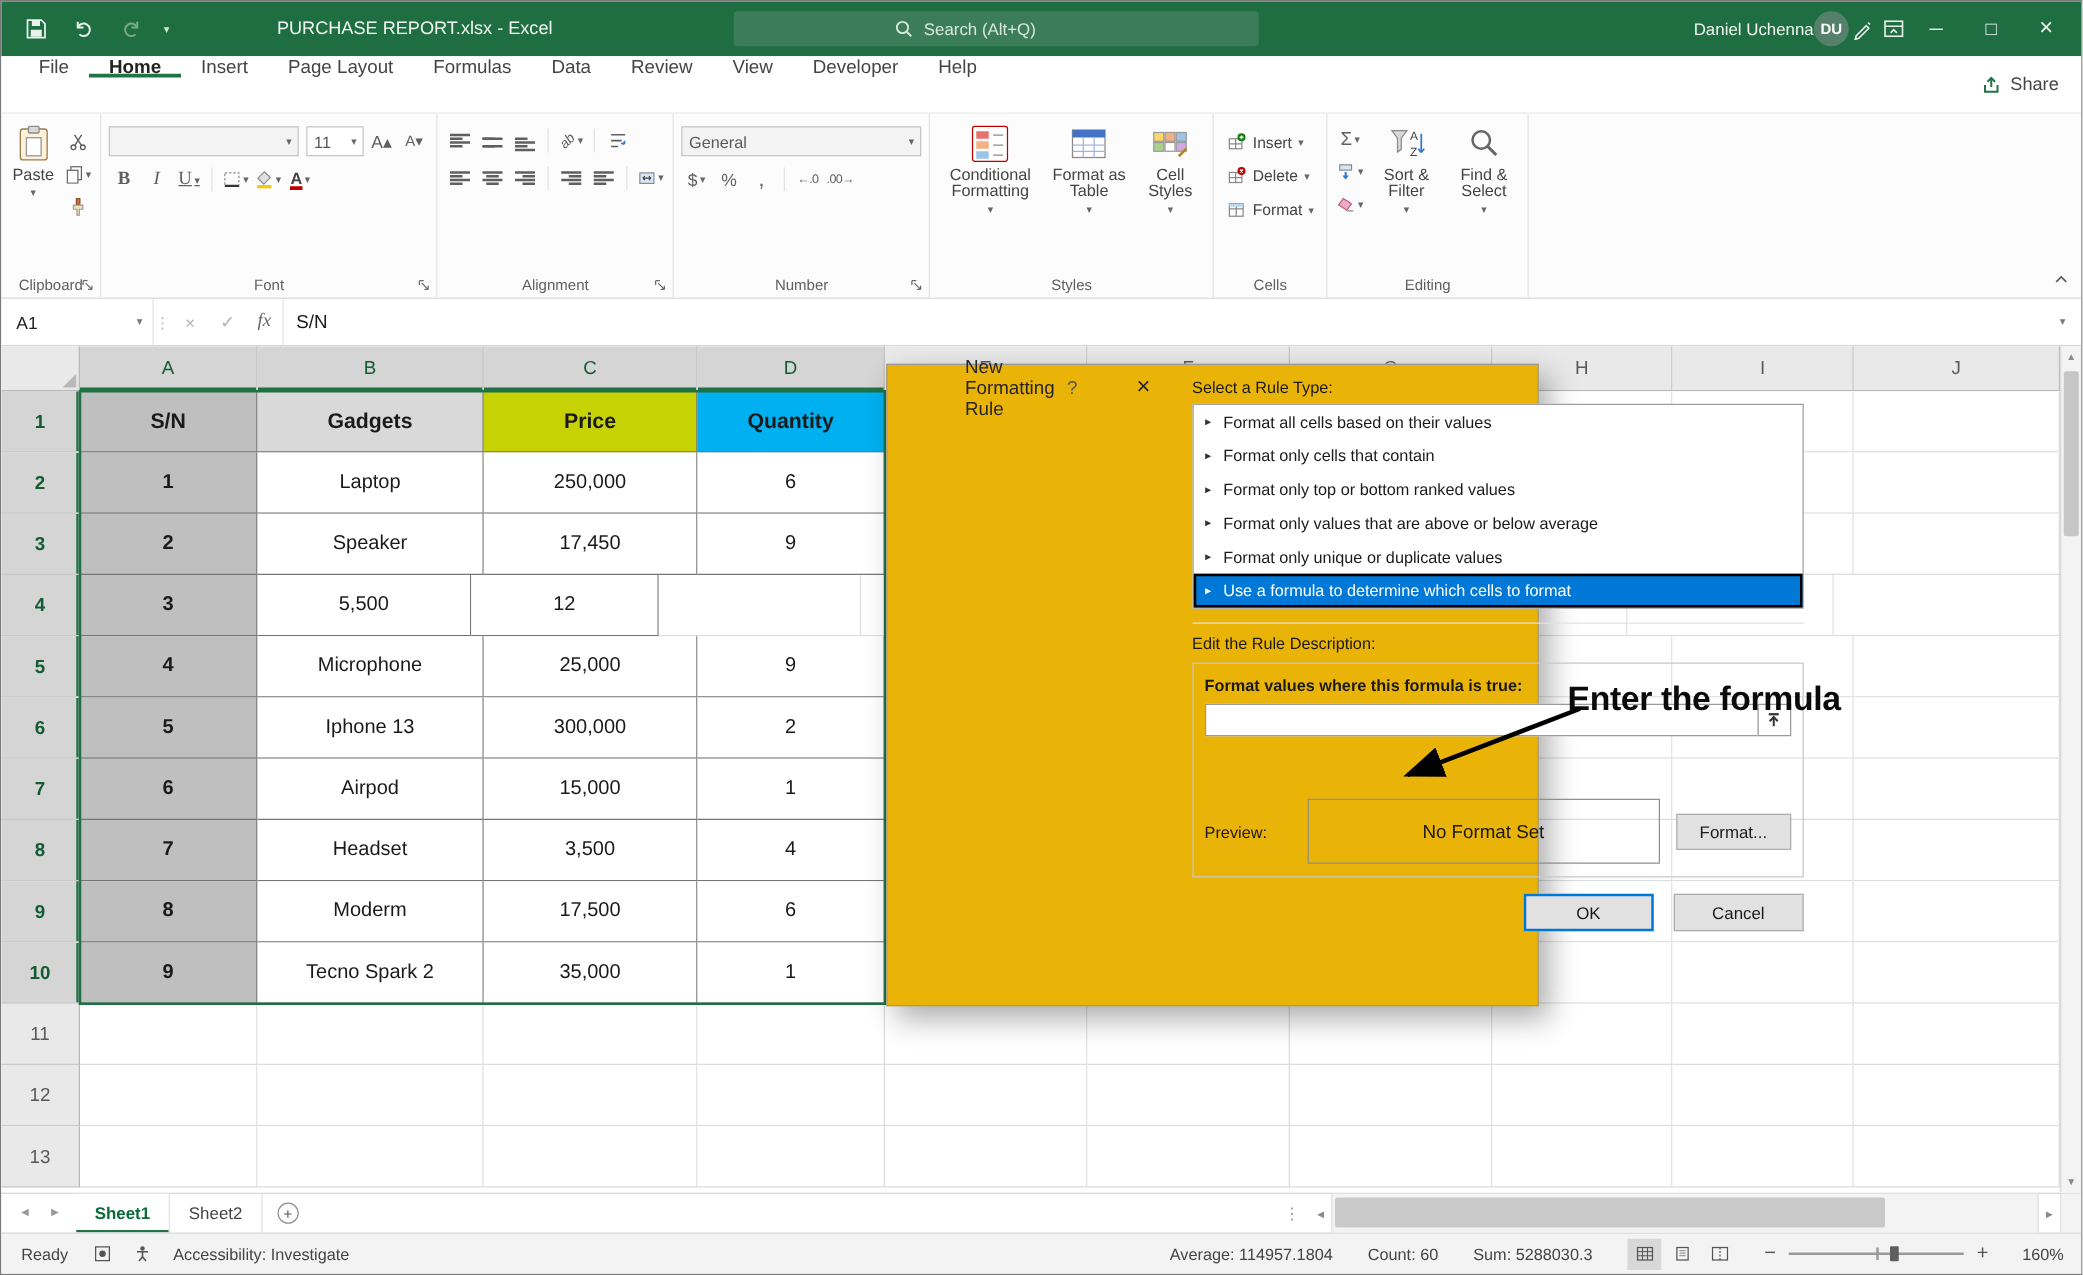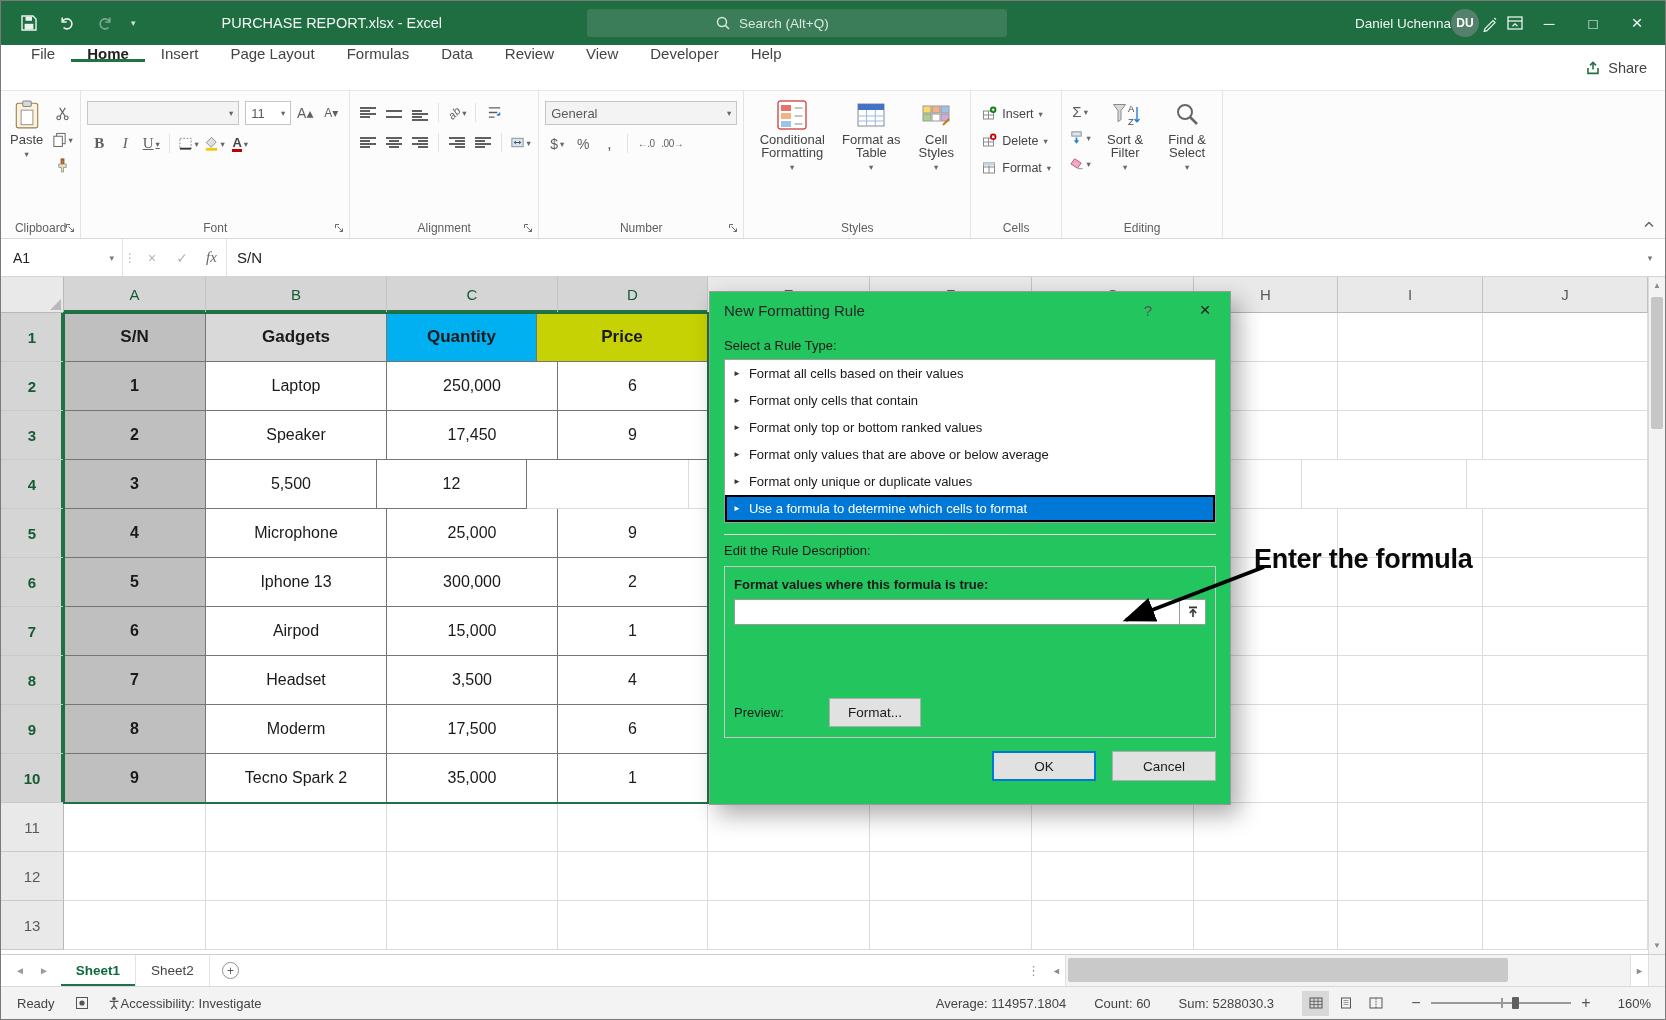--- a/index.html
+++ b/index.html
@@ -107,34 +107,34 @@
   .hscroll { display:flex; align-items:center; width:600px; }
   .harrow { width:17px; height:100%; display:flex; align-items:center; justify-content:center; color:#8a8a8a; font-size:9px; cursor:pointer; }
   .htrack { flex:1; height:100%; background:#f3f3f3; border-left:1px solid #e0e0e0; border-right:1px solid #e0e0e0; position:relative; }
   .hthumb { position:absolute; left:2px; top:3px; height:24px; width:78%; background:#c9c9c9; border-radius:2px; }
   .tabcorner { width:17px; border-left:1px solid #e0e0e0; background:#f3f3f3; }
 
   
   .statusbar { height:33px; background:#f3f3f3; border-top:1px solid #d9d9d9; display:flex; align-items:center; font-size:13px; color:#444; flex:none; }
   .sb-ready { margin-left:16px; }
   .sb-icon { margin-left:20px; display:flex; align-items:center; cursor:pointer; }
-  .sb-acc { margin-left:18px; display:flex; align-items:center; gap:0; cursor:pointer; }
+  .sb-acc { margin-left:18px; display:flex; align-items:center; gap:18px; cursor:pointer; }
   .sb-right { margin-left:auto; display:flex; align-items:center; gap:0; padding-right:14px; }
   .sb-stat { margin-right:28px; cursor:pointer; }
   .viewbtn { width:27px; height:25px; display:flex; align-items:center; justify-content:center; cursor:pointer; margin-right:3px; }
   .viewbtn.active { background:#d8d8d8; }
   .zoomout,.zoomin { width:22px; text-align:center; font-size:16px; color:#555; cursor:pointer; }
   .zoomslider { width:140px; height:14px; position:relative; margin:0 4px; cursor:pointer; }
   .ztrack { position:absolute; left:0; right:0; top:6px; height:2px; background:#9a9a9a; }
   .znotch { position:absolute; left:50%; top:2px; width:2px; height:10px; background:#9a9a9a; }
   .zthumb { position:absolute; left:58%; top:1px; width:7px; height:12px; background:#5f5f5f; border-radius:1px; }
   .zoomlevel { margin-left:12px; width:42px; text-align:right; cursor:pointer; }
 
   
-  .dialog { position:absolute; left:708px; top:290px; width:522px; height:514px; background:#22c55e; border:1px solid #9a9a9a; box-shadow:8px 10px 22px rgba(0,0,0,.32); z-index:40; display:flex; flex-direction:column; }
+  .dialog { position:absolute; left:708px; top:290px; width:522px; height:514px; background:#eab308; border:1px solid #9a9a9a; box-shadow:8px 10px 22px rgba(0,0,0,.32); z-index:40; display:flex; flex-direction:row;padding-left:48px; }
   .dlg-title { height:36px; display:flex; align-items:center; padding:0 10px 0 14px; }
   .dlg-title-text { flex:1; font-size:15px; color:#262626; }
   .dlg-help { width:28px; text-align:center; font-size:15px; color:#555; cursor:pointer; margin-right:28px; }
   .dlg-close { width:30px; text-align:center; font-size:19px; color:#222; cursor:pointer; }
   .dlg-body { flex:1; padding:2px 14px 12px 14px; display:flex; flex-direction:column; }
   .dlg-label { font-size:13px; color:#1a1a1a; margin-top:8px; }
   .rule-list { margin-top:6px; border:1px solid #a0a0a0; background:#fff; }
   .rule-item { height:27px; display:flex; align-items:center; border:2px solid transparent; padding-left:6px; font-size:13px; color:#1a1a1a; cursor:pointer; }
   .rule-item .rt-arrow { font-size:8px; margin-right:8px; color:#333; }
   .rule-item.selected { background:#0078d7; color:#fff; border-color:#000; }
@@ -566,22 +566,22 @@
         <div class="colh" style="width: 144px;">H</div>
         <div class="colh" style="width: 145px;">I</div>
         <div class="colh" style="width: 165px;">J</div>
         <div class="colh-fill"></div>
     </div>
     <div class="gridrows">
         <div class="grow">
           <div class="rowh sel">1</div>
           <div class="cell thead" style="width: 142px; background: rgb(191, 191, 191);">S/N</div>
           <div class="cell thead" style="width: 181px; background: rgb(217, 217, 217);">Gadgets</div>
+          <div class="cell thead" style="width: 171px; background: rgb(198, 210, 4);">Price</div>
           <div class="cell thead" style="width: 150px; background: rgb(0, 176, 240);">Quantity</div>
-          <div class="cell thead" style="width: 171px; background: rgb(198, 210, 4);">Price</div>
           <div class="cell" style="width: 162px;"></div>
           <div class="cell" style="width: 162px;"></div>
           <div class="cell" style="width: 162px;"></div>
           <div class="cell" style="width: 144px;"></div>
           <div class="cell" style="width: 145px;"></div>
           <div class="cell" style="width: 165px;"></div>
           <div class="cell fillcell"></div>
         </div>
         <div class="grow">
           <div class="rowh sel">2</div>
@@ -874,20 +874,23 @@
           <span class="refedit">
             <svg width="14" height="14" viewBox="0 0 14 14">
                 <path d="M7 12 V5" stroke="#333" stroke-width="1.6"></path>
                 <path d="M3.8 8 L7 4.6 10.2 8" fill="none" stroke="#333" stroke-width="1.6"></path>
                 <rect x="3" y="1.5" width="8" height="1.8" fill="#333"></rect>
               </svg>
           </span>
         </div>
         <div class="preview-row">
           <span class="preview-label">Preview:</span>
+          <div class="preview-box">
+              <span>No Format Set</span>
+            </div>
           <button class="dlg-btn format-btn">Format...</button>
         </div>
       </div>
       <div class="dlg-footer">
         <button class="dlg-btn ok">OK</button>
         <button class="dlg-btn">Cancel</button>
       </div>
     </div>
   </div>
 

